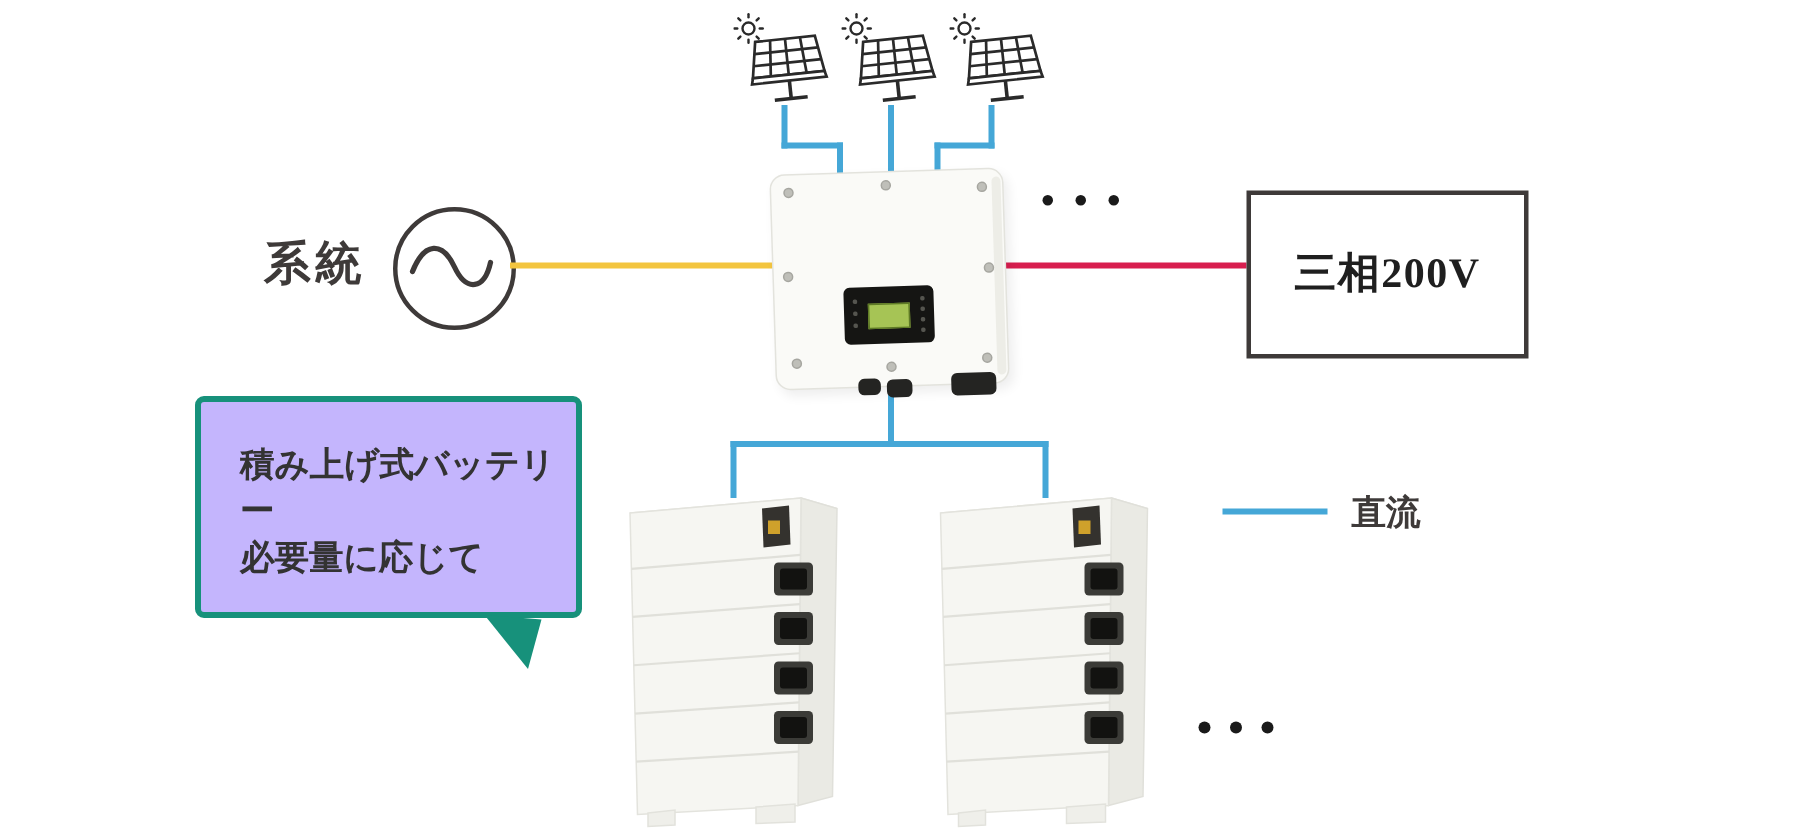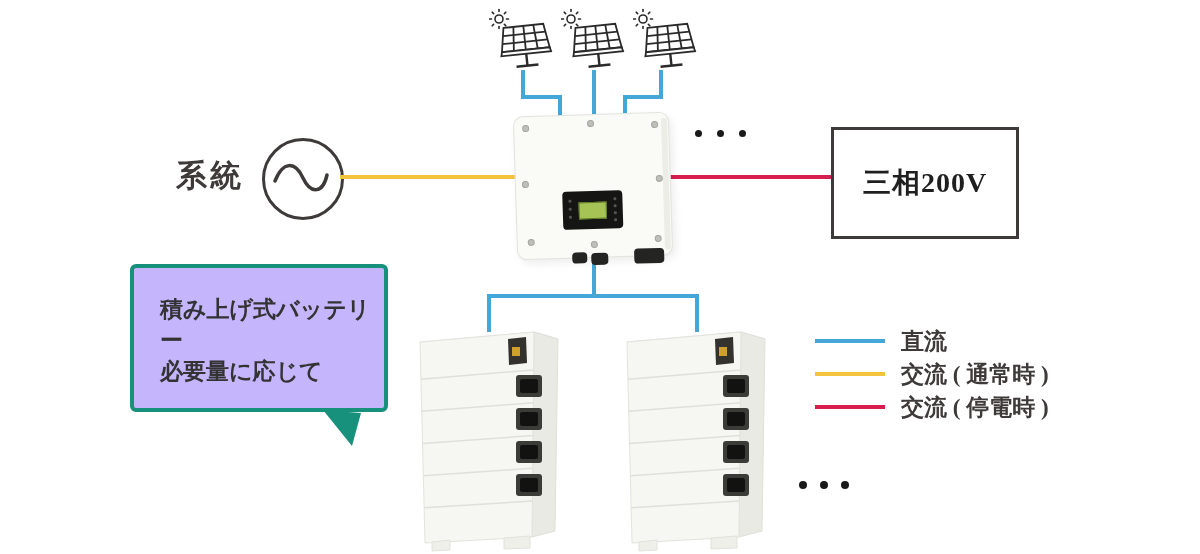--- a/index.html
+++ b/index.html
@@ -234,28 +234,20 @@
     </div>
   </div>
   <svg class="callout-tail" width="50" height="48" viewBox="0 0 50 48">
     <polygon points="5,6 43,9 34,42" fill="#17917B"></polygon>
   </svg>
 
   <div class="legend-row" style="top:329px">
     <div class="legend-swatch" style="background: rgb(69, 167, 215);"></div>
     <div class="legend-label">直流</div>
   </div>
-  <div class="legend-row" style="top:362px">
-    <div class="legend-swatch" style="background: rgb(243, 197, 63);"></div>
-    <div class="legend-label">交流 ( 通常時 )</div>
-  </div>
-  <div class="legend-row" style="top:395px">
-    <div class="legend-swatch" style="background: rgb(216, 30, 79);"></div>
-    <div class="legend-label">交流 ( 停電時 )</div>
-  </div>
 
   <div class="dots" style="left:799px;top:481px;gap:13px">
     <div class="dot" style="width:8px;height:8px"></div>
     <div class="dot" style="width:8px;height:8px"></div>
     <div class="dot" style="width:8px;height:8px"></div>
   </div>
 
 </div>
 
 </body></html>

